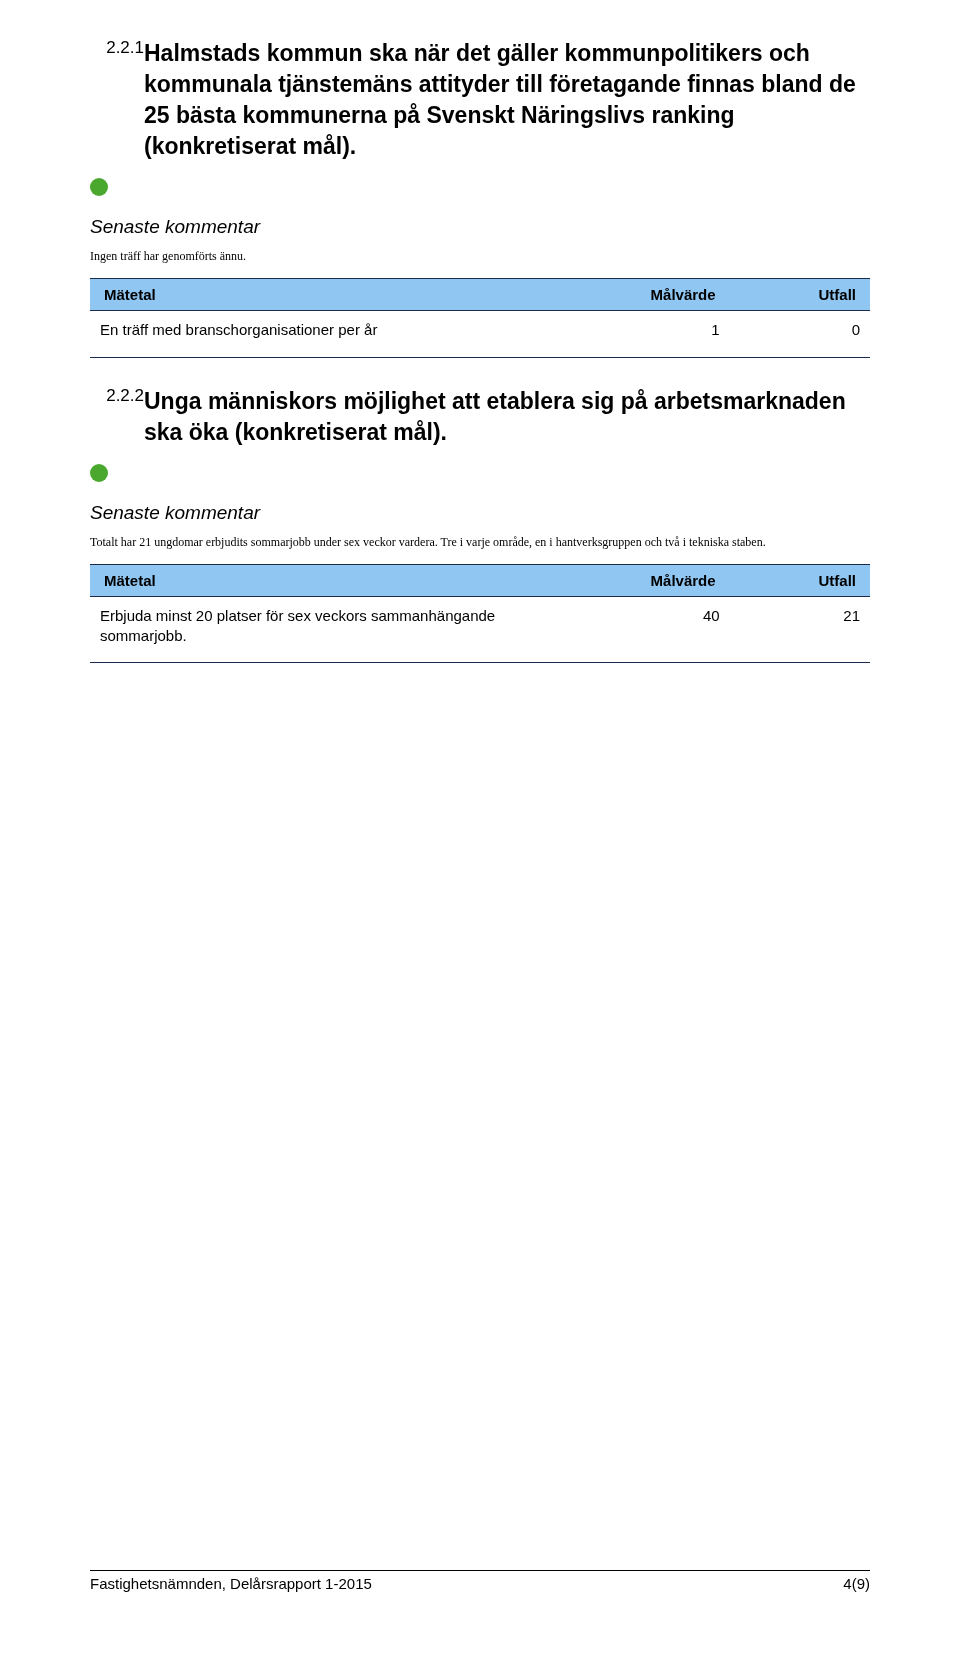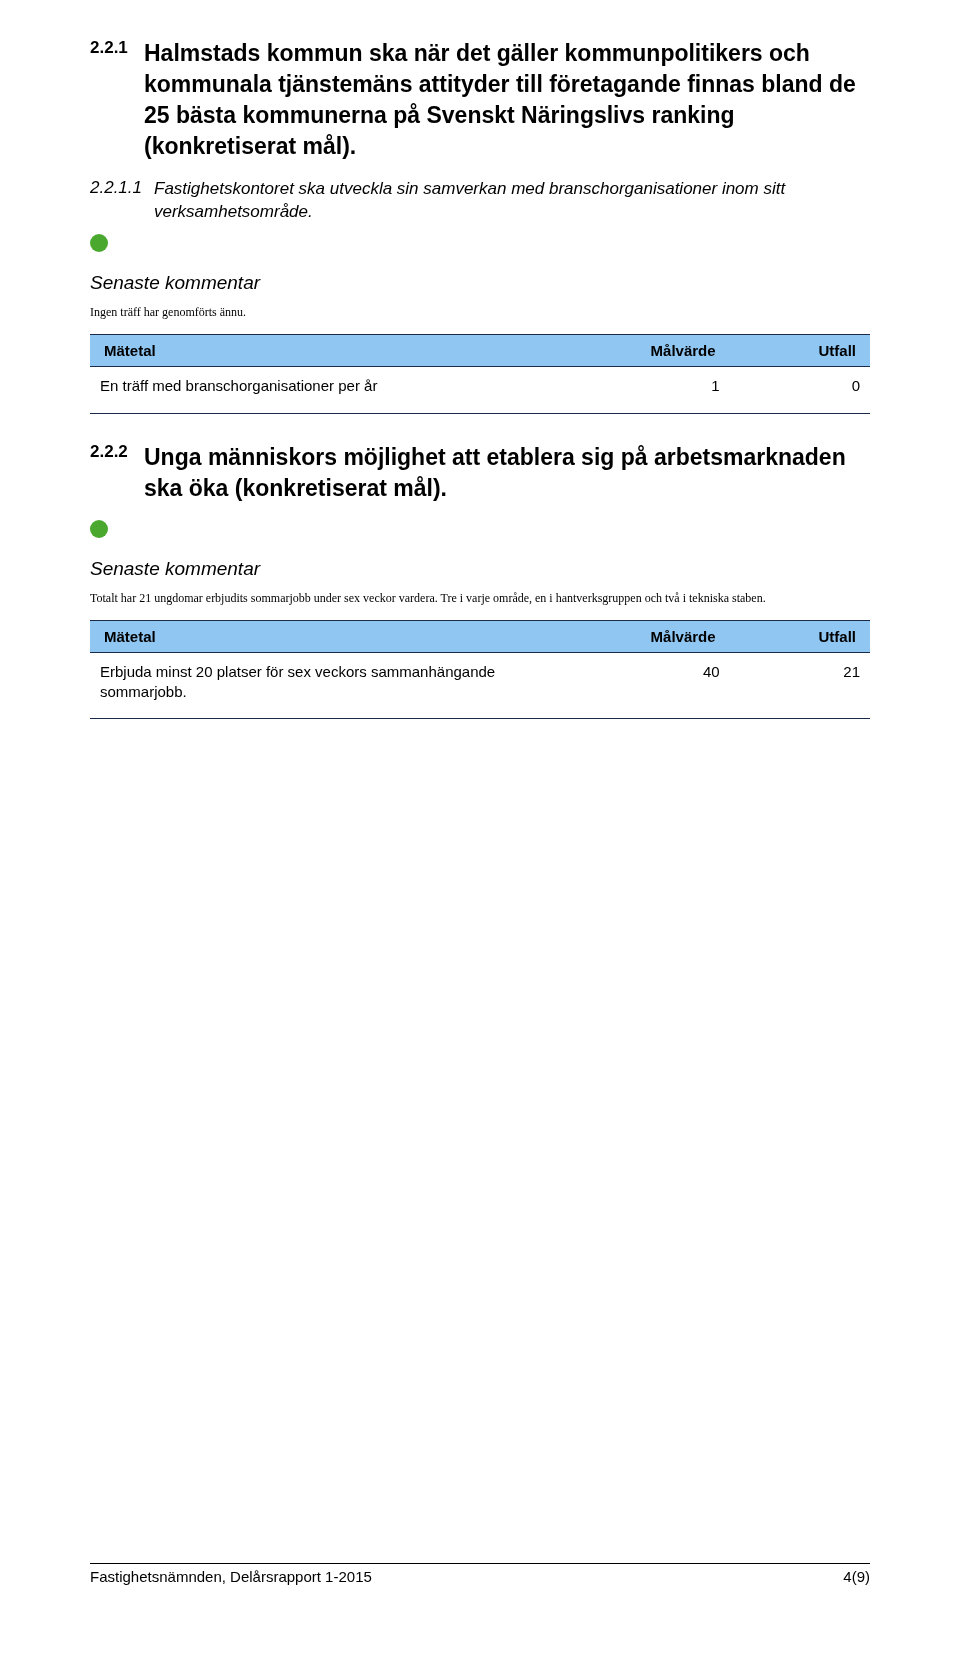--- a/index.html
+++ b/index.html
@@ -1,50 +1,46 @@
 <!DOCTYPE html>
 <html><head>
 <meta charset="utf-8">
 <style>
   * { box-sizing: border-box; margin: 0; padding: 0; }
   html, body { width: 960px; height: 1660px; background: #fff; font-family: Arial, Helvetica, sans-serif; color: #000; }
   .page { width: 960px; height: 1660px; position: relative; padding: 38px 90px 0 90px; }
   .h2 { color: #3D7BC8; font-style: italic; font-weight: bold; font-size: 22px; margin-bottom: 24px; letter-spacing: 0.2px; }
   .h3-row { display: flex; margin-bottom: 16px; }
-  .h3-num { font-weight: bold; font-size: 17px; width: 54px; flex: 0 0 54px; }
+  .h3-num { font-weight: normal; font-size: 17px; width: 54px; flex: 0 0 54px; text-align: right; }
   .h3-text { font-weight: bold; font-size: 23px; line-height: 1.35; }
   .h4-row { display: flex; margin-bottom: 10px; padding-left: 0px; }
   .h4-num { font-style: italic; font-size: 17px; width: 64px; flex: 0 0 64px; }
   .h4-text { font-style: italic; font-size: 17px; line-height: 1.35; }
   .dot { width: 18px; height: 18px; border-radius: 50%; background: #49A82D; margin: 8px 0 20px 0; }
   .comment-label { font-style: italic; font-size: 19px; margin-bottom: 10px; }
   .comment-body { font-family: "Times New Roman", Times, serif; font-size: 12px; line-height: 1.35; margin-bottom: 14px; }
   .tbl { width: 100%; border-collapse: collapse; margin-bottom: 28px; }
   .tbl th { background: #8FC6F2; text-align: left; font-size: 15px; font-weight: bold; padding: 7px 14px; border-top: 1.5px solid #1b2c4a; border-bottom: 1.5px solid #1b2c4a; }
   .tbl th.right, .tbl td.right { text-align: right; }
   .tbl td { font-size: 15px; padding: 9px 10px 16px 10px; border-bottom: 1.5px solid #1b2c4a; vertical-align: top; line-height: 1.35; }
   .tbl .col-metric { width: 64%; }
   .tbl .col-val { width: 18%; }
-  .footer { position: absolute; left: 90px; right: 90px; bottom: 75px; border-top: 1px solid #000; padding-top: 4px; display: flex; justify-content: space-between; font-size: 15px; }
+  .footer { position: absolute; left: 90px; right: 90px; bottom: 68px; border-top: 1px solid #000; padding-top: 4px; display: flex; justify-content: space-between; font-size: 15px; }
 </style>
 </head>
 <body>
 
 <div class="page">
 
 
   <div class="h3-row">
     <div class="h3-num">2.2.1</div>
     <div class="h3-text">Halmstads kommun ska när det gäller kommunpolitikers och kommunala tjänstemäns attityder till företagande finnas bland de 25 bästa kommunerna på Svenskt Näringslivs ranking (konkretiserat mål).</div>
   </div>
 
-  <div class="h4-row">
-    <div class="h4-num">2.2.1.1</div>
-    <div class="h4-text">Fastighetskontoret ska utveckla sin samverkan med branschorganisationer inom sitt verksamhetsområde.</div>
-  </div>
 
   <div class="dot"></div>
 
   <div class="comment-label">Senaste kommentar</div>
   <div class="comment-body">Ingen träff har genomförts ännu.</div>
 
   <table class="tbl">
     <thead>
       <tr>
         <th class="col-metric">Mätetal</th>

